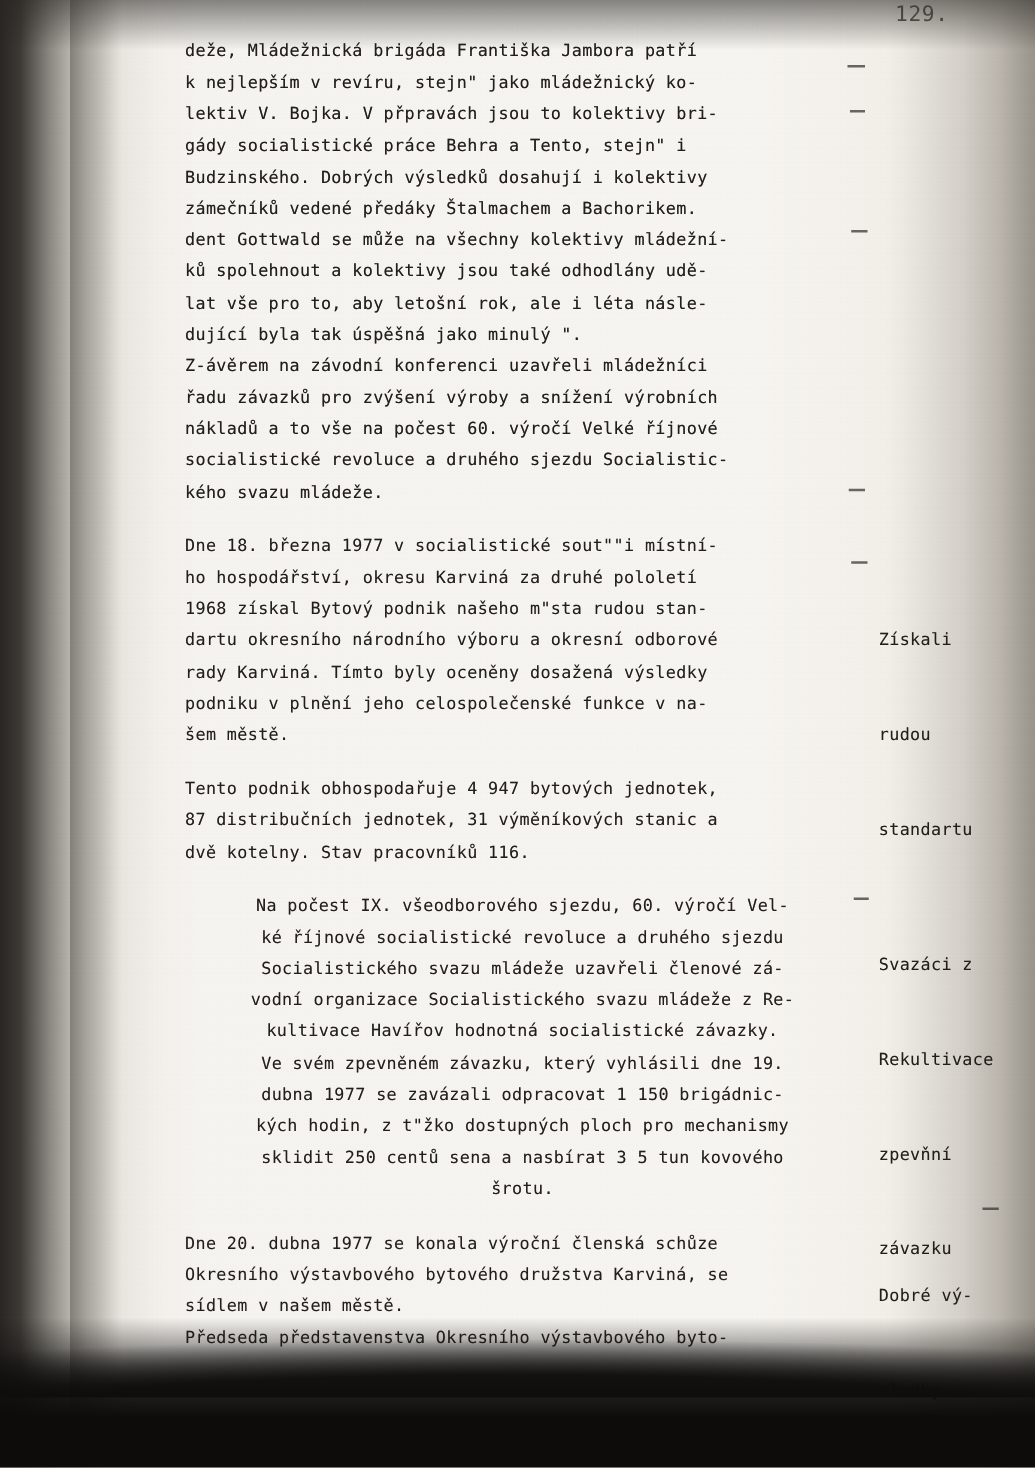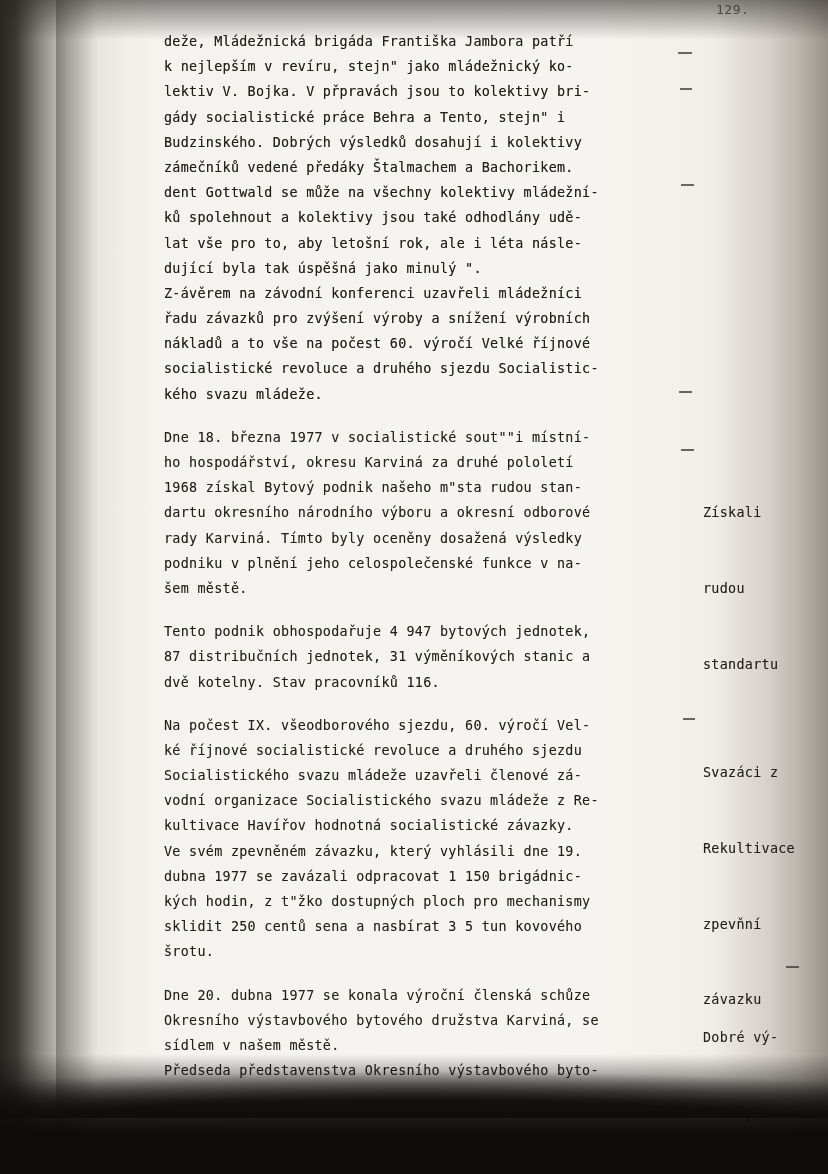--- a/index.html
+++ b/index.html
@@ -73,32 +73,31 @@
     pointer-events: none;
     opacity: 0.16;
     background-image:
       repeating-linear-gradient(0deg, rgba(0,0,0,0.05) 0px, rgba(0,0,0,0.0) 1px, rgba(0,0,0,0.04) 2px, rgba(0,0,0,0.0) 3px),
       repeating-linear-gradient(90deg, rgba(0,0,0,0.04) 0px, rgba(0,0,0,0.0) 1px, rgba(0,0,0,0.03) 2px, rgba(0,0,0,0.0) 3px);
   }
   .page-number {
     position: absolute;
     top: 2px;
     left: 716px;
-    font-size: 13px;
+    font-size: 17px;
     color: #3a3733;
     letter-spacing: 0.5px;
     opacity: 0.85;
   }
 
   .body-col {
     position: absolute;
     left: 148px;
     top: 34px;
     width: 540px;
-    margin-left: 16px;
   }
 
   .para {
     margin: 0 0 0 0;
   }
   .line {
     display: block;
     height: 25.2px;
     white-space: pre;
     font-size: 13.4px;
@@ -175,21 +174,21 @@
       <span class="line">podniku v plnění jeho celospolečenské funkce v na-</span>
       <span class="line">šem městě.</span>
     </div>
 
     <div class="para ink-mid" style="margin-top:18px;">
       <span class="line">Tento podnik obhospodařuje 4 947 bytových jednotek,</span>
       <span class="line">87 distribučních jednotek, 31 výměníkových stanic a</span>
       <span class="line">dvě kotelny. Stav pracovníků 116.</span>
     </div>
 
-    <div class="para ink-mid" style="margin-top:18px;">
+    <div class="para ink-mid" style="margin-top:18px;text-align:center;">
       <span class="line">Na počest IX. všeodborového sjezdu, 60. výročí Vel-</span>
       <span class="line">ké říjnové socialistické revoluce a druhého sjezdu</span>
       <span class="line">Socialistického svazu mládeže uzavřeli členové zá-</span>
       <span class="line">vodní organizace Socialistického svazu mládeže z Re-</span>
       <span class="line">kultivace Havířov hodnotná socialistické závazky.</span>
       <span class="line">Ve svém zpevněném závazku, který vyhlásili dne 19.</span>
       <span class="line">dubna 1977 se zavázali odpracovat 1 150 brigádnic-</span>
       <span class="line">kých hodin, z t"žko dostupných ploch pro mechanismy</span>
       <span class="line">sklidit 250 centů sena a nasbírat 3 5 tun kovového</span>
       <span class="line">šrotu.</span>

